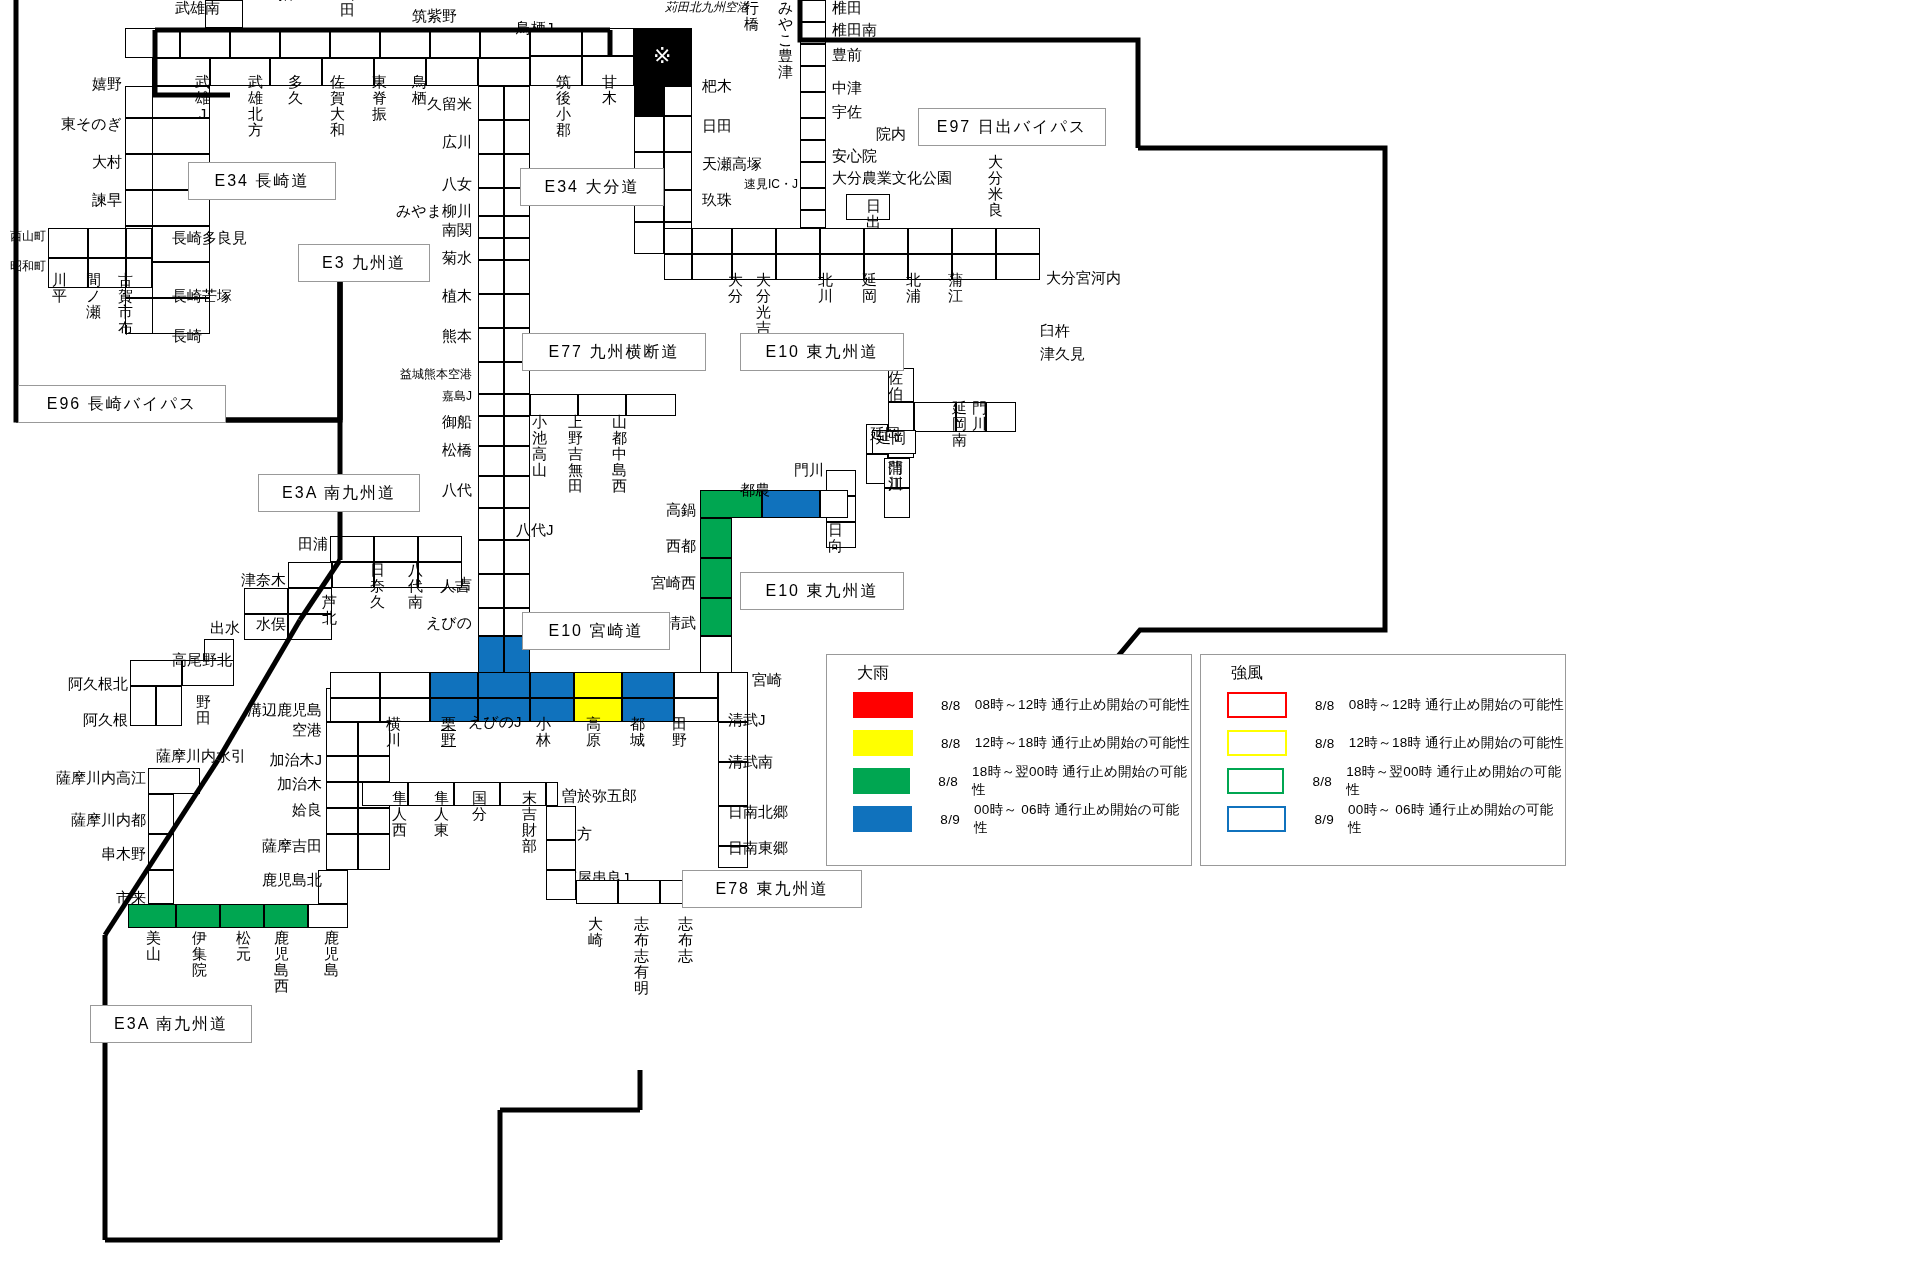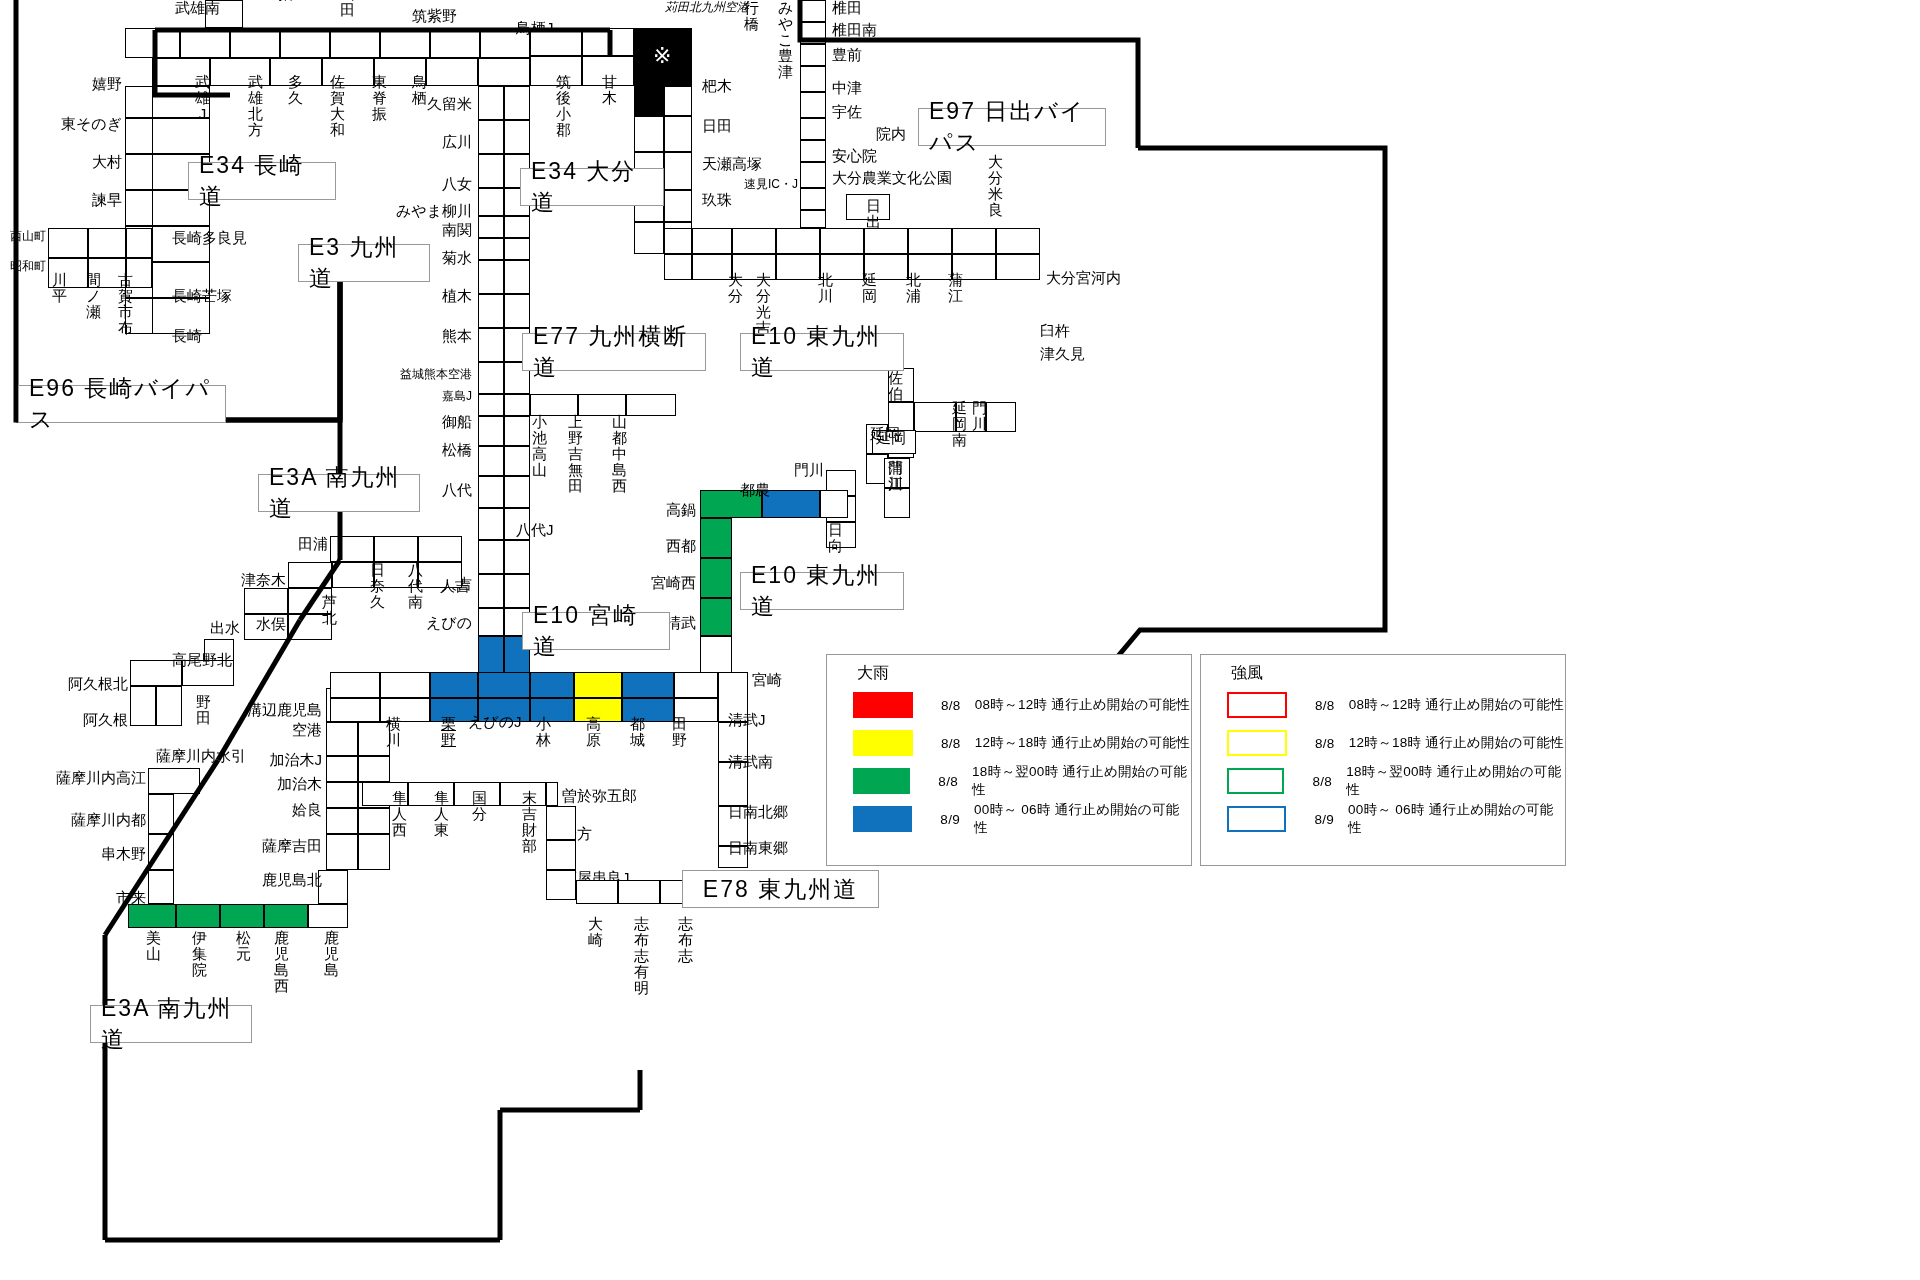--- a/index.html
+++ b/index.html
@@ -16,21 +16,21 @@
   .cell.green{background:#00a651;}
   .cell.blue{background:#1072bd;}
   
   .lbl{position:absolute;font-size:15px;line-height:1.02;white-space:nowrap;letter-spacing:0px;}
   .lbl.v{white-space:normal;width:1em;word-break:break-all;line-height:1.06;}
   .lbl.sm{font-size:12px;}
   .lbl.r{text-align:right;}
   .lbl.c{text-align:center;}
   
   .plate{position:absolute;box-sizing:border-box;border:1.3px solid #999;background:#fff;
-         font-size:23px;display:flex;align-items:center;justify-content:center;
+         font-size:16px;display:flex;align-items:center;justify-content:center;
          letter-spacing:2px;padding:12px 10px;z-index:6;}
 
   
   .legend-now{position:absolute;box-sizing:border-box;border:1.3px solid #999;background:#fff;
               display:flex;align-items:center;z-index:8;}
   .legend-now .sw{width:96px;height:28px;background:#000;margin:0 14px 0 8px;}
   .legend-now .txt{font-size:19px;letter-spacing:1px;}
   .legend-box{position:absolute;box-sizing:border-box;border:1.3px solid #999;background:#fff;z-index:8;}
   .legend-box .cap{font-size:16px;margin:8px 0 2px 30px;}
   .legend-row{display:flex;align-items:center;height:38px;}
@@ -91,21 +91,21 @@
     </div>
   <div class="plate" style="left:258px;top:474px;width:162px;height:38px;">
     <span>E3A  南九州道</span>
     </div>
   <div class="plate" style="left:740px;top:572px;width:164px;height:38px;">
     <span>E10  東九州道</span>
     </div>
   <div class="plate" style="left:522px;top:612px;width:148px;height:38px;">
     <span>E10  宮崎道</span>
     </div>
-  <div class="plate" style="left:682px;top:870px;width:197px;height:38px;align-items:center;">
+  <div class="plate" style="left:682px;top:870px;width:180px;height:38px;align-items:center;">
     <span>E78  東九州道</span>
     </div>
   <div class="plate" style="left:90px;top:1005px;width:162px;height:38px;">
     <span>E3A  南九州道</span>
     </div>
 
   <div class="cell" style="left:125px;top:28px;width:55px;height:30px;"></div>
   <div class="cell" style="left:180px;top:28px;width:50px;height:30px;"></div>
   <div class="cell" style="left:230px;top:28px;width:50px;height:30px;"></div>
   <div class="cell" style="left:280px;top:28px;width:50px;height:30px;"></div>

